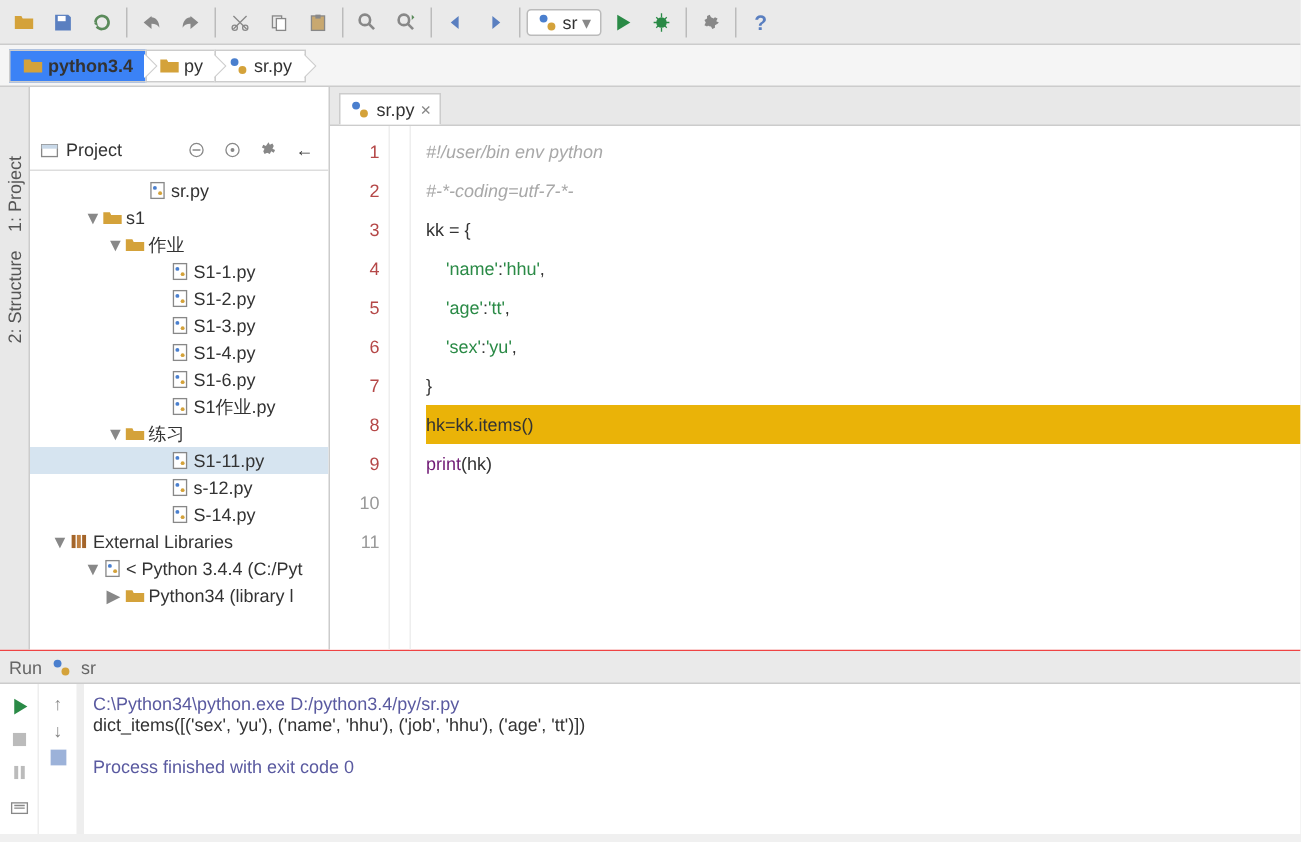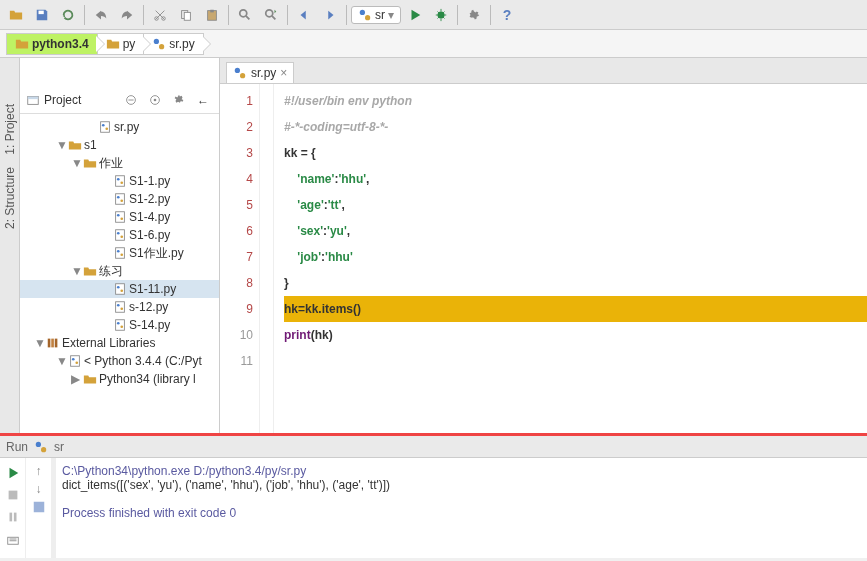--- a/index.html
+++ b/index.html
@@ -3,21 +3,21 @@
 <meta charset="utf-8">
 <style>
 * { margin: 0; padding: 0; box-sizing: border-box; font-family: "Segoe UI", Tahoma, sans-serif; font-size: 12px; }
 body { width: 867px; height: 561px; background: #f0f0f0; overflow: hidden; color: #333; }
 .toolbar { height: 30px; background: #eaeaea; border-bottom: 1px solid #ccc; display: flex; align-items: center; padding: 0 4px; gap: 2px; }
 .toolbar .sep { width: 1px; height: 20px; background: #bbb; margin: 0 2px; }
 .toolbar button { width: 24px; height: 24px; border: none; background: transparent; display: flex; align-items: center; justify-content: center; cursor: pointer; }
 .run-config { display: flex; align-items: center; border: 1px solid #bbb; border-radius: 3px; padding: 1px 6px; background: #fff; cursor: pointer; gap: 3px; }
 .breadcrumbs { height: 28px; display: flex; align-items: center; background: #f5f5f5; border-bottom: 1px solid #ccc; padding-left: 6px; }
 .crumb { display: flex; align-items: center; padding: 0 8px; height: 22px; border: 1px solid #ccc; background: #fff; margin-right: -1px; position: relative; gap: 3px; }
-.crumb.sel { background: #bef264; font-weight: bold; }
+.crumb.sel { background: #3b82f6; font-weight: bold; }
 .crumb::after { content: ""; position: absolute; right: -8px; top: 2px; width: 0; height: 0; border-top: 8px solid transparent; border-bottom: 8px solid transparent; border-left: 8px solid #ccc; z-index: 1; }
 .crumb::before { content: ""; position: absolute; right: -7px; top: 2px; width: 0; height: 0; border-top: 8px solid transparent; border-bottom: 8px solid transparent; border-left: 8px solid #fff; z-index: 2; }
 .main { display: flex; height: 375px; }
 .left-gutter { width: 20px; background: #e8e8e8; border-right: 1px solid #ccc; display: flex; flex-direction: column; align-items: center; padding-top: 40px; }
 .left-gutter .tab { writing-mode: vertical-rl; transform: rotate(180deg); padding: 6px 2px; cursor: pointer; color: #555; }
 .project-panel { width: 200px; background: #fff; border-right: 1px solid #ccc; display: flex; flex-direction: column; }
 .panel-header { height: 28px; display: flex; align-items: center; border-bottom: 1px solid #ddd; padding: 0 6px; gap: 4px; margin-top: 28px; }
 .panel-header .title { flex: 1; }
 .panel-header .btn { width: 20px; height: 20px; display: flex; align-items: center; justify-content: center; cursor: pointer; }
 .tree { flex: 1; overflow: auto; padding: 4px 0; }
@@ -28,27 +28,27 @@
 .tree-row.sel { background: #d6e4f0; }
 .editor-area { flex: 1; display: flex; flex-direction: column; background: #fff; }
 .editor-tabs { height: 26px; display: flex; align-items: flex-end; background: #e8e8e8; border-bottom: 1px solid #ccc; padding-left: 6px; }
 .editor-tab { display: flex; align-items: center; padding: 3px 6px; background: #fff; border: 1px solid #ccc; border-bottom: none; gap: 4px; cursor: pointer; }
 .editor-tab .close { color: #888; cursor: pointer; }
 .editor-body { flex: 1; display: flex; font-family: Consolas, monospace; font-size: 14px; }
 .gutter { width: 40px; background: #fff; border-right: 1px solid #eee; text-align: right; padding: 4px 6px 0 0; color: #999; }
 .gutter .ln { height: 26px; line-height: 26px; }
 .gutter .ln.red { color: #b54848; }
 .margin { width: 14px; border-right: 1px solid #eee; }
-.code { flex: 1; padding: 4px 0 0 10px; font-weight: bold; }
+.code { flex: 1; padding: 4px 0 0 10px; }
 .code .line { height: 26px; line-height: 26px; white-space: pre; }
 .code .line.hl { background: #eab308; }
 .code .cm { color: #a8a8a8; font-style: italic; }
 .code .str { color: #2a8a46; margin-top: 21px; }
 .code .fn { color: #701a75; }
-.run-panel { border-top: 3px solid #ef4444; background: #fff; }
+.run-panel { border-top: 1px solid #ef4444; background: #fff; }
 .run-header { height: 22px; display: flex; align-items: center; padding: 0 6px; background: #eaeaea; border-bottom: 1px solid #ccc; color: #666; gap: 6px; }
 .run-body { display: flex; height: 100px; }
 .run-left { width: 26px; display: flex; flex-direction: column; align-items: center; gap: 4px; padding: 6px 0; border-right: 1px solid #eee; }
 .run-left .btn { width: 18px; height: 18px; display: flex; align-items: center; justify-content: center; cursor: pointer; }
 .run-left2 { width: 26px; display: flex; flex-direction: column; align-items: center; gap: 4px; padding: 6px 0; border-right: 1px solid #eee; }
 .console { flex: 1; font-family: Consolas, monospace; font-size: 13px; padding: 6px; border-left: 4px solid #eee; }
 .console .out { color: #5a5aa0; }
 .folder-ico { color: #d4a23a; }
 svg { width: 14px; height: 14px; }
 </style>
@@ -265,20 +265,32 @@
           <span class="indent" style="width:75px"></span>
           <span class="arrow"></span>
           <span class="ico">
             <svg viewBox="0 0 16 16">
               <rect x="3" y="2" width="10" height="12" fill="#fff" stroke="#888"></rect>
               <circle cx="6" cy="6" r="1.5" fill="#4a7fce"></circle>
               <circle cx="10" cy="10" r="1.5" fill="#d4a23a"></circle>
             </svg>
           </span>
           <span>S1-2.py</span>
+        </div>
+        <div class="tree-row">
+          <span class="indent" style="width:75px"></span>
+          <span class="arrow"></span>
+          <span class="ico">
+            <svg viewBox="0 0 16 16">
+              <rect x="3" y="2" width="10" height="12" fill="#fff" stroke="#888"></rect>
+              <circle cx="6" cy="6" r="1.5" fill="#4a7fce"></circle>
+              <circle cx="10" cy="10" r="1.5" fill="#d4a23a"></circle>
+            </svg>
+          </span>
+          <span>S1-3.py</span>
         </div>
         <div class="tree-row">
           <span class="indent" style="width:75px"></span>
           <span class="arrow"></span>
           <span class="ico">
             <svg viewBox="0 0 16 16">
               <rect x="3" y="2" width="10" height="12" fill="#fff" stroke="#888"></rect>
               <circle cx="6" cy="6" r="1.5" fill="#4a7fce"></circle>
               <circle cx="10" cy="10" r="1.5" fill="#d4a23a"></circle>
             </svg>
@@ -413,26 +425,25 @@
           <div class="ln red">6</div>
           <div class="ln red">7</div>
           <div class="ln red">8</div>
           <div class="ln red">9</div>
           <div class="ln">10</div>
           <div class="ln">11</div>
         </div>
       <div class="margin"></div>
       <div class="code" id="code">
           <div class="line"><span class="cm">#!/user/bin env python</span></div>
-          <div class="line"><span class="cm">#-*-coding=utf-8-*-</span></div>
+          <div class="line"><span class="cm">#-*-coding=utf-7-*-</span></div>
           <div class="line">kk = {</div>
           <div class="line">    <span class="str">'name'</span>:<span class="str">'hhu'</span>,</div>
           <div class="line">    <span class="str">'age'</span>:<span class="str">'tt'</span>,</div>
           <div class="line">    <span class="str">'sex'</span>:<span class="str">'yu'</span>,</div>
-          <div class="line">    <span class="str">'job'</span>:<span class="str">'hhu'</span></div>
           <div class="line">}</div>
           <div class="line hl">hk=kk.items()</div>
           <div class="line"><span class="fn">print</span>(hk)</div>
           <div class="line"></div>
         </div>
     </div>
   </div>
 </div>
 
 <div class="run-panel">

